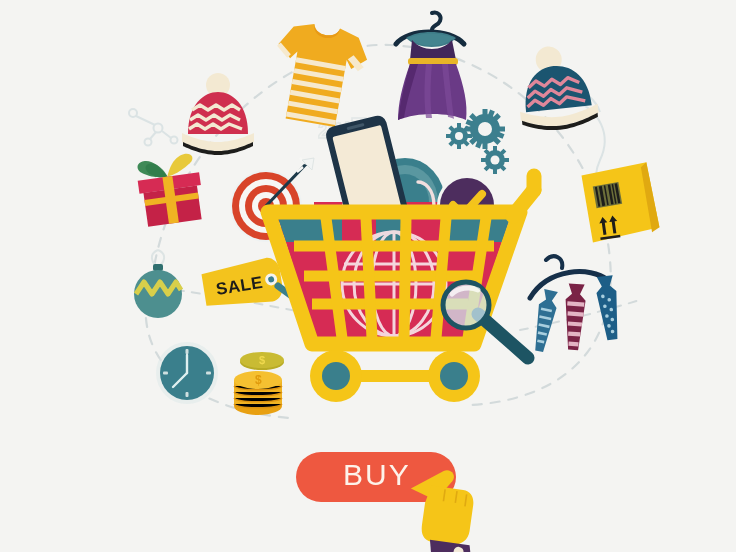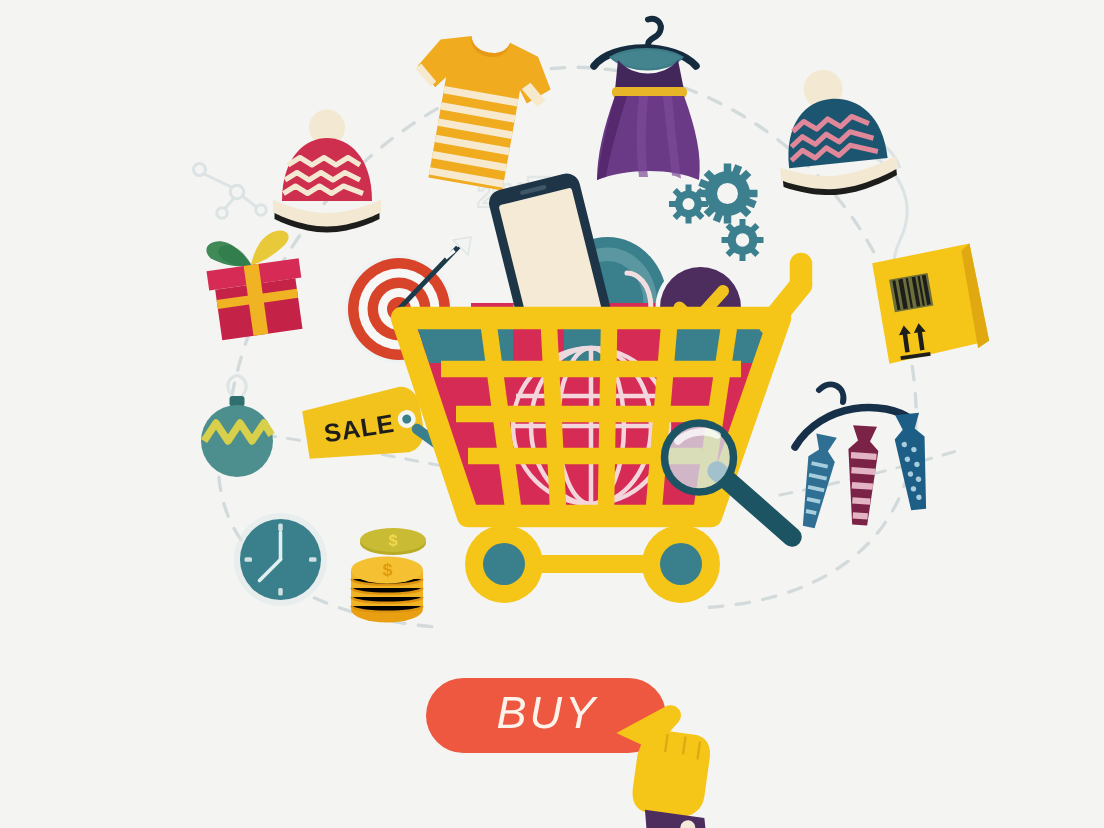--- a/index.html
+++ b/index.html
@@ -375,21 +375,21 @@
     </g>
   </svg>
 
   <svg class="abs" style="left:436px;top:280px;" width="110" height="90">
     <path d="M42,34 L92,78" stroke="#1d5463" stroke-width="13" stroke-linecap="round"></path>
     <circle cx="30" cy="25" r="23" fill="#cfe6ef" opacity=".75"></circle>
     <circle cx="30" cy="25" r="23" fill="none" stroke="#1d5463" stroke-width="5"></circle>
     <path d="M16,14 C22,8 34,6 42,10" fill="none" stroke="#ffffff" stroke-width="5" stroke-linecap="round" opacity=".75"></path>
   </svg>
 
-  <div class="abs" style="left:284px;top:452px;font-style:italic;">
+  <div class="abs" style="left:296px;top:452px;">
     <svg width="170" height="58">
       <rect x="0" y="0" width="160" height="50" rx="25" fill="#ee5840"></rect>
       <text class="buy-label" x="47" y="33">BUY</text>
     </svg>
   </div>
 
   <svg class="abs" style="left:398px;top:462px;" width="100" height="95">
     <g transform="rotate(8 50 50)">
 
       <path d="M10,32 L40,10 C46,6 54,12 50,19 L36,40" fill="#f5c518"></path>

